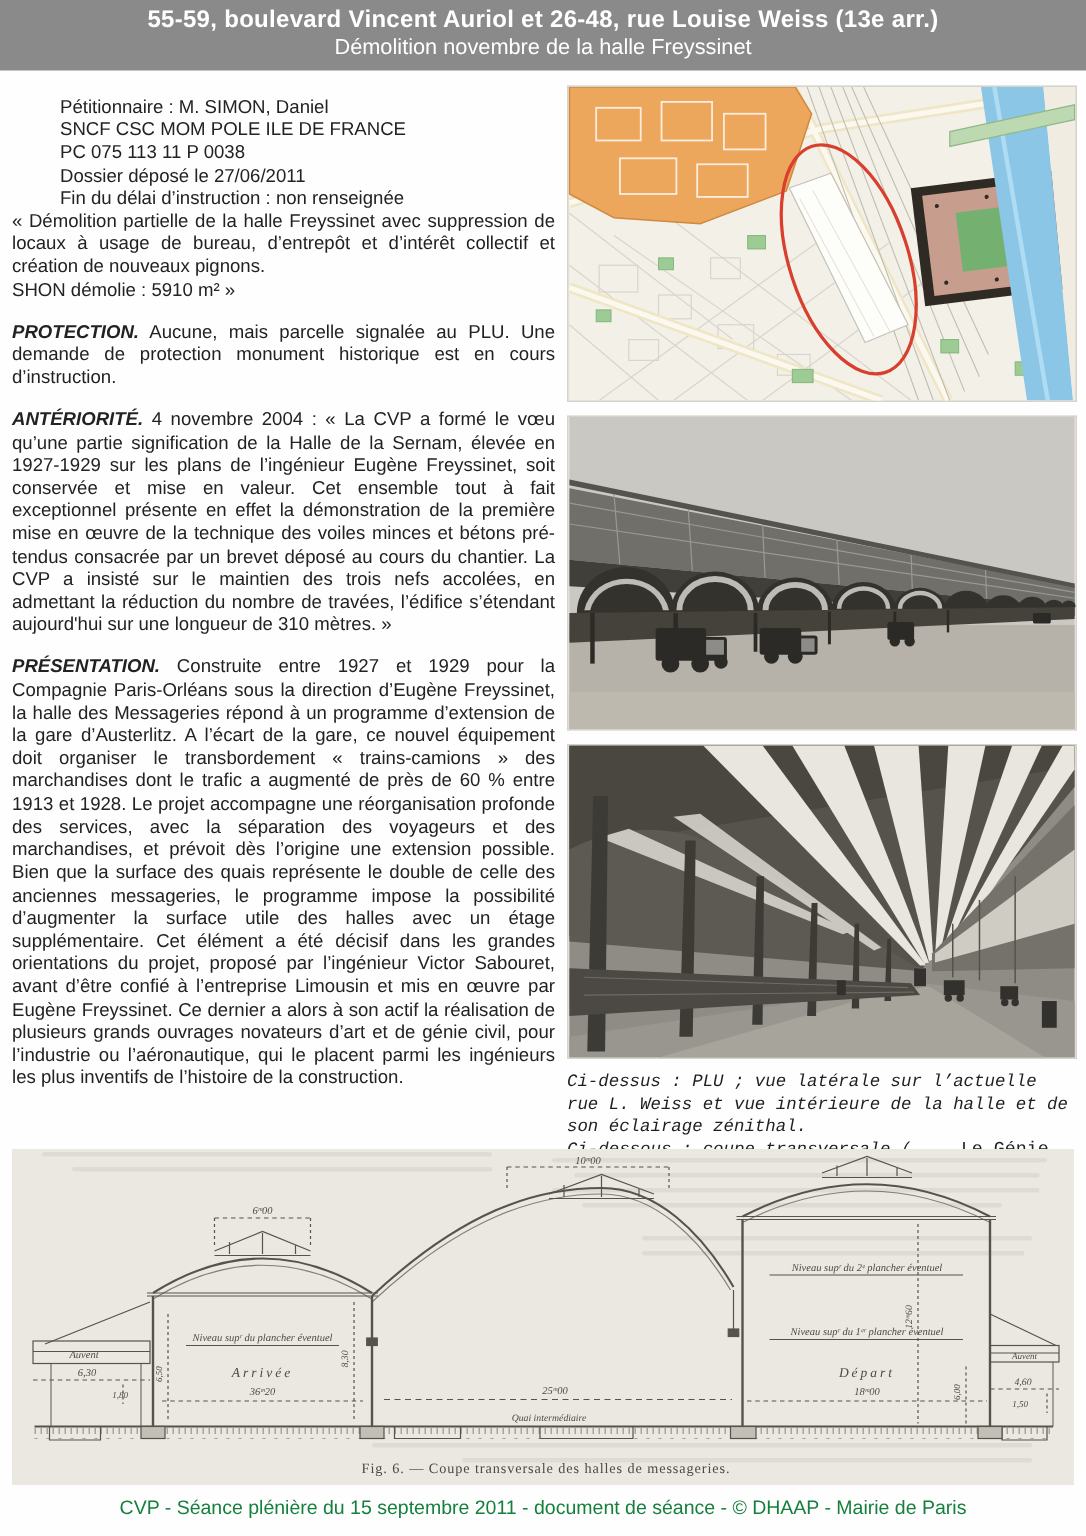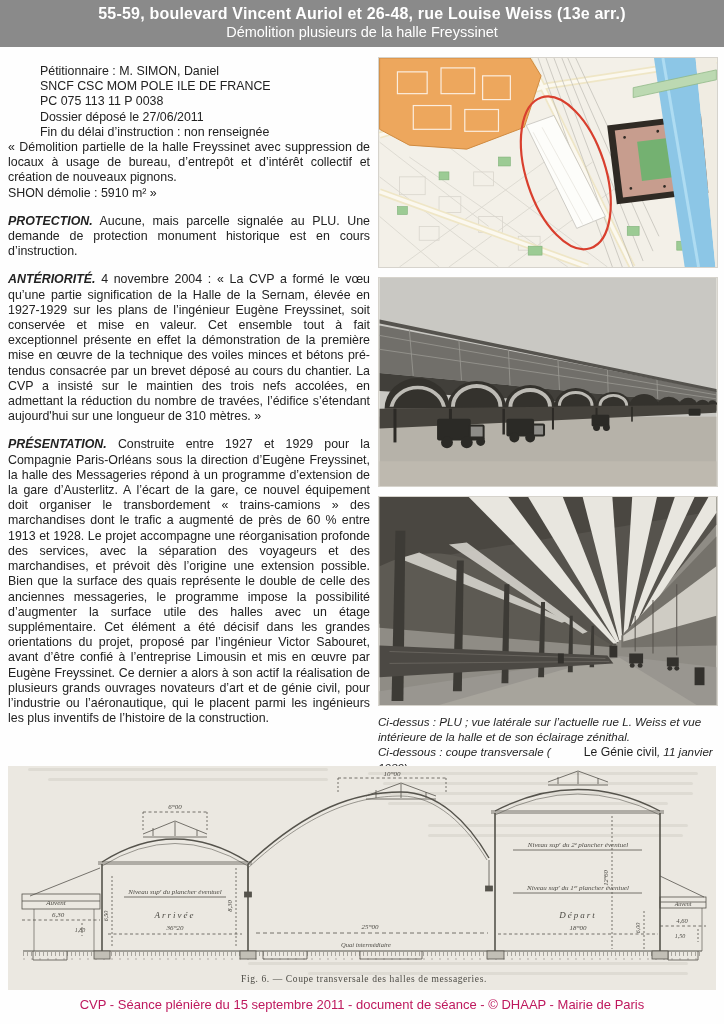--- a/index.html
+++ b/index.html
@@ -13,38 +13,38 @@
   
   .leftcol{position:absolute;left:8px;top:64px;width:362px;font-size:12.4px;line-height:15.2px;}
   .info-line{white-space:nowrap;margin-left:32px;}
   .para{text-align:justify;margin:0 0 13px 0;}
   .para b{font-weight:bold;font-style:italic;}
   .no-gap{margin-bottom:0;}
   
   .rightcol{position:absolute;left:378px;top:57px;width:340px;}
   .fig{width:340px;border:1px solid #d6d3cc;box-sizing:border-box;display:block;background:#eceae4;}
   .fig + .fig{margin-top:9px;}
-  .photo-caption{margin-top:8px;font-style:italic;font-size:11.6px;line-height:15px;color:#1f1f1f;}
+  .photo-caption{margin-top:8px;font-style:italic;font-size:11.6px;line-height:15px;color:#1f1f1f;font-family:Liberation Mono, monospace;}
   .photo-caption .upright{font-style:normal;font-size:12.2px;padding-left:33px;}
   
   .drawing{position:absolute;left:8px;top:766px;width:708px;height:224px;}
   
   .footer{position:absolute;left:0;top:997px;width:724px;text-align:center;
-          font-size:13px;color:#be185d;}
+          font-size:13px;color:#15803d;}
   .pagenum{position:absolute;right:14px;top:1044px;font-size:13px;color:#000000;}
   svg text{user-select:none;}
 </style>
 </head>
 <body>
 
 <div class="page">
 
   <div class="header">
     <div class="l1">55-59, boulevard Vincent Auriol et 26-48, rue Louise Weiss (13e arr.)</div>
-    <div class="l2">Démolition plusieurs de la halle Freyssinet</div>
+    <div class="l2">Démolition novembre de la halle Freyssinet</div>
   </div>
 
   <div class="leftcol">
     <div class="info-line">Pétitionnaire : M. SIMON, Daniel</div>
     <div class="info-line">SNCF CSC MOM POLE ILE DE FRANCE</div>
     <div class="info-line">PC 075 113 11 P 0038</div>
     <div class="info-line">Dossier déposé le 27/06/2011</div>
     <div class="info-line">Fin du délai d’instruction : non renseignée</div>
     <div class="para no-gap">« Démolition partielle de la halle Freyssinet avec suppression de locaux à usage de bureau, d’entrepôt et d’intérêt collectif et création de nouveaux pignons.</div>
     <div class="para">SHON démolie : 5910 m² »</div>

